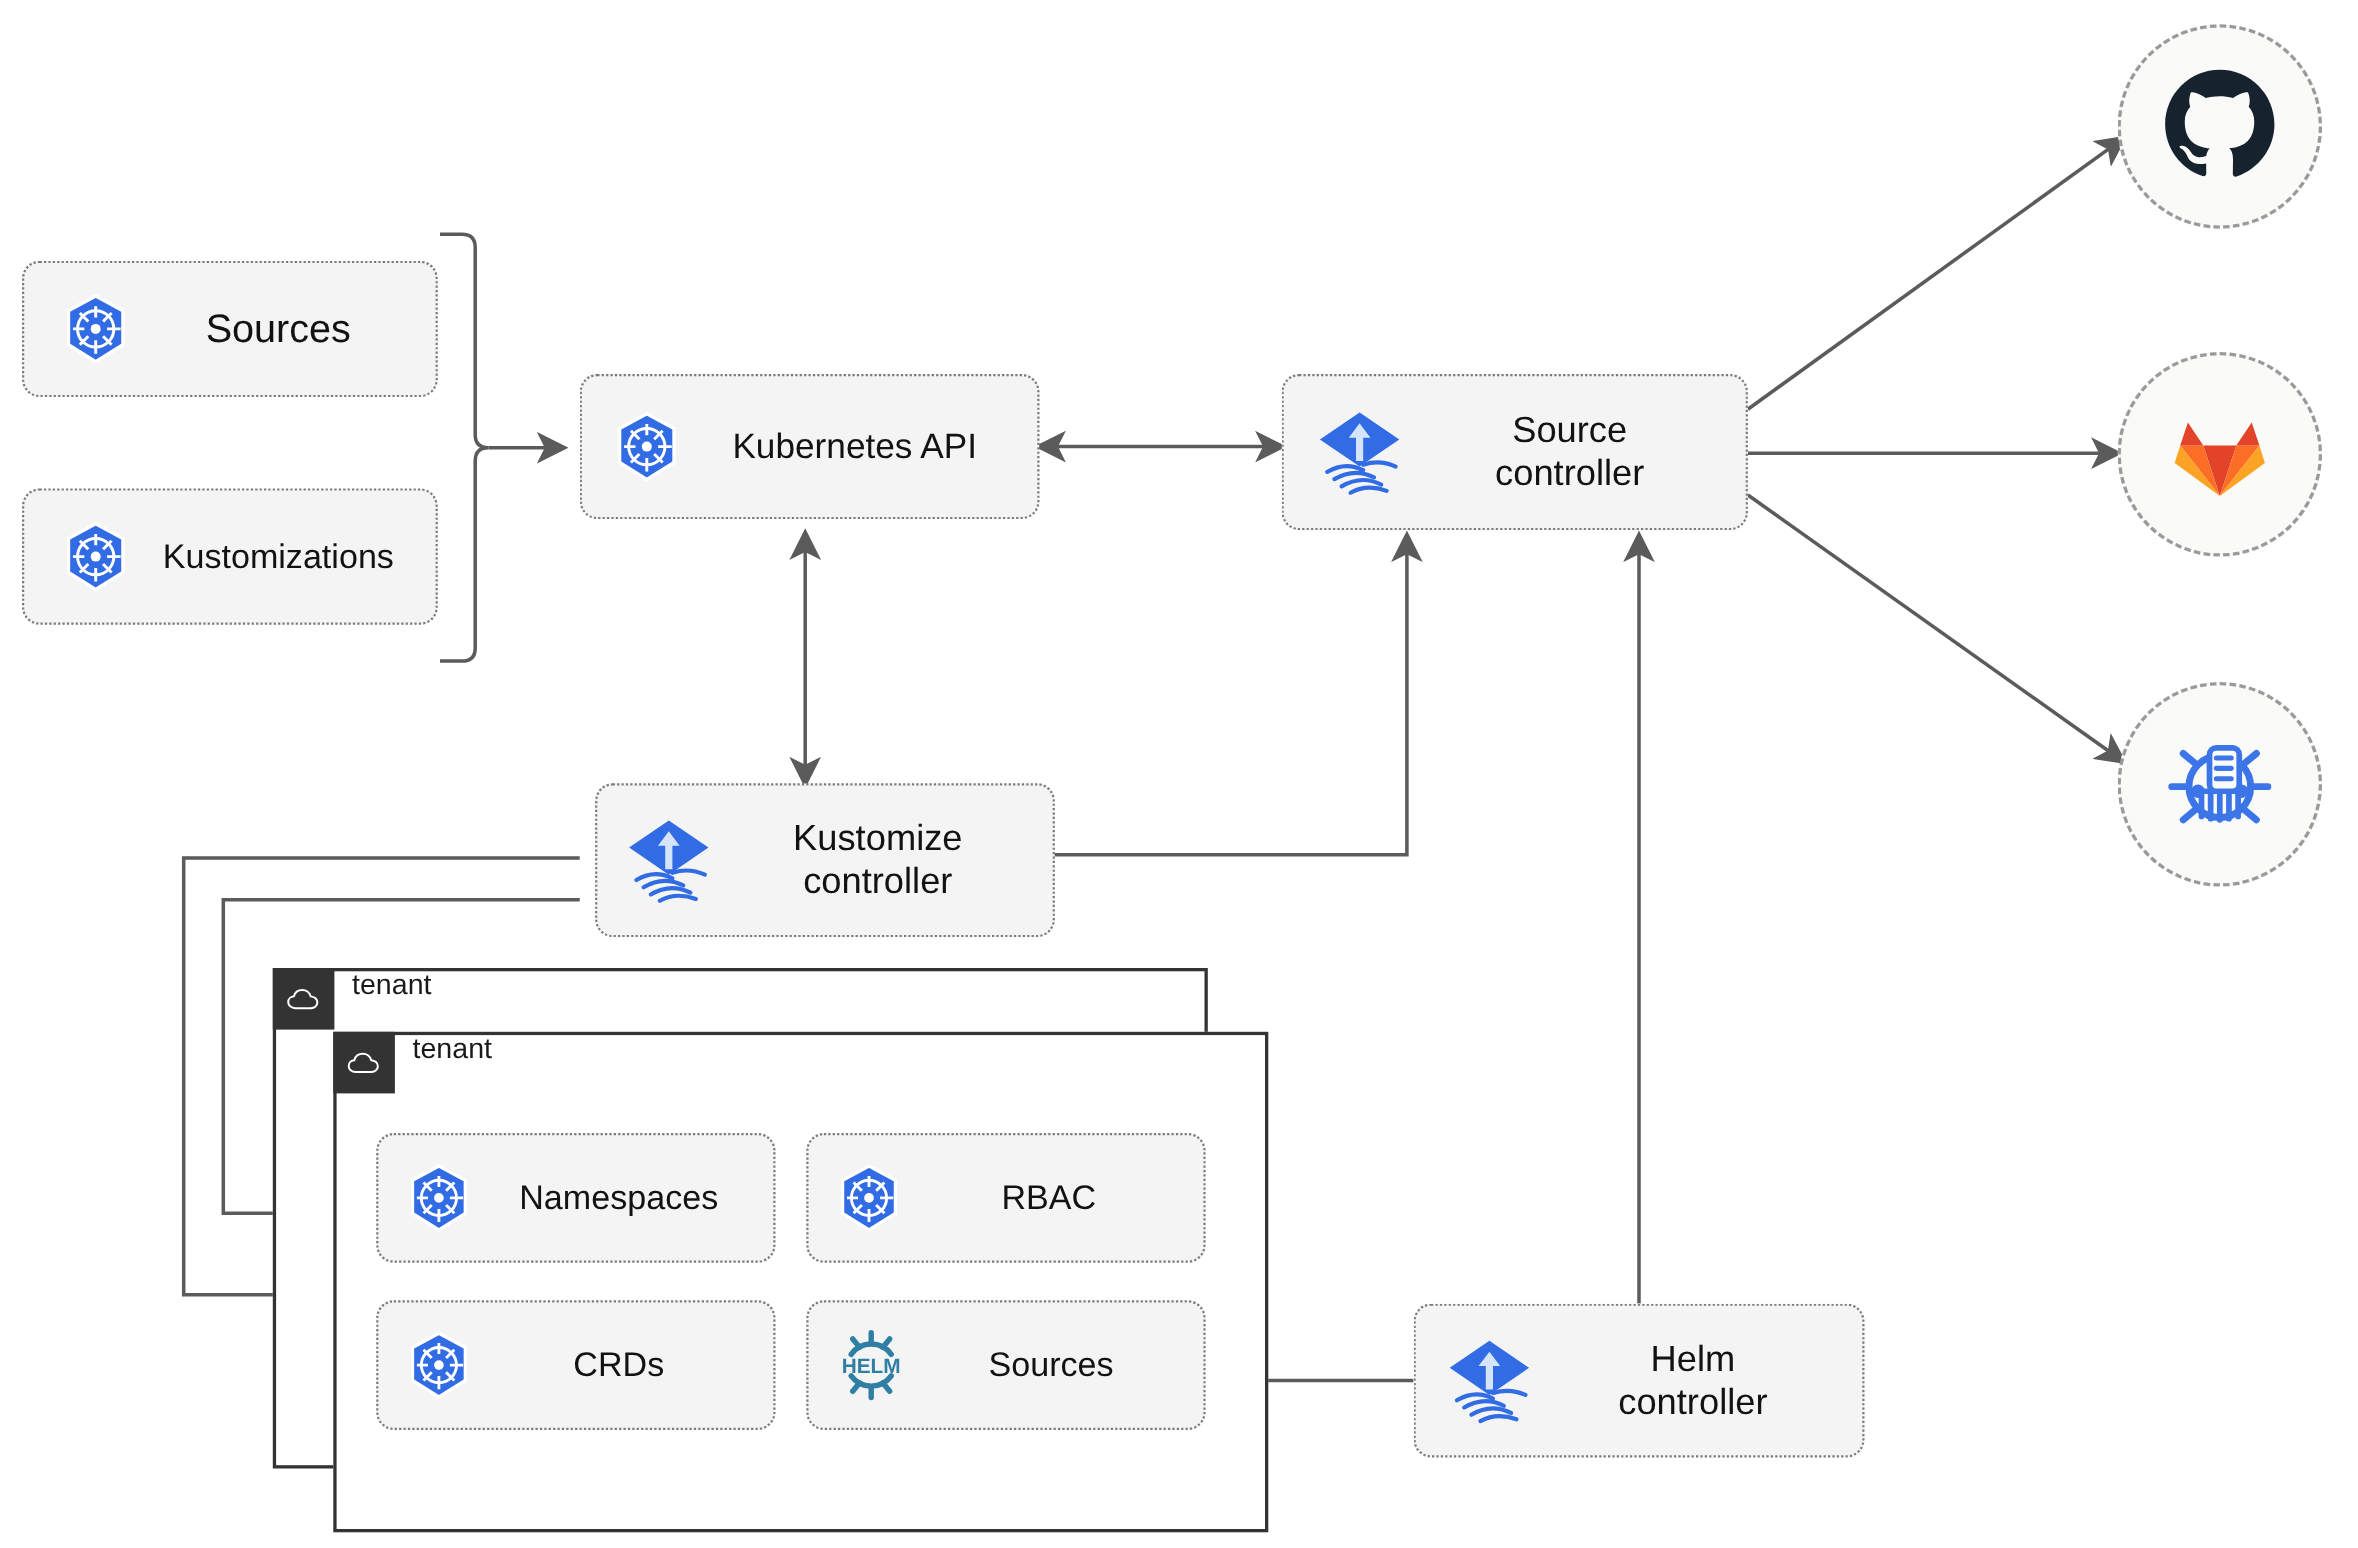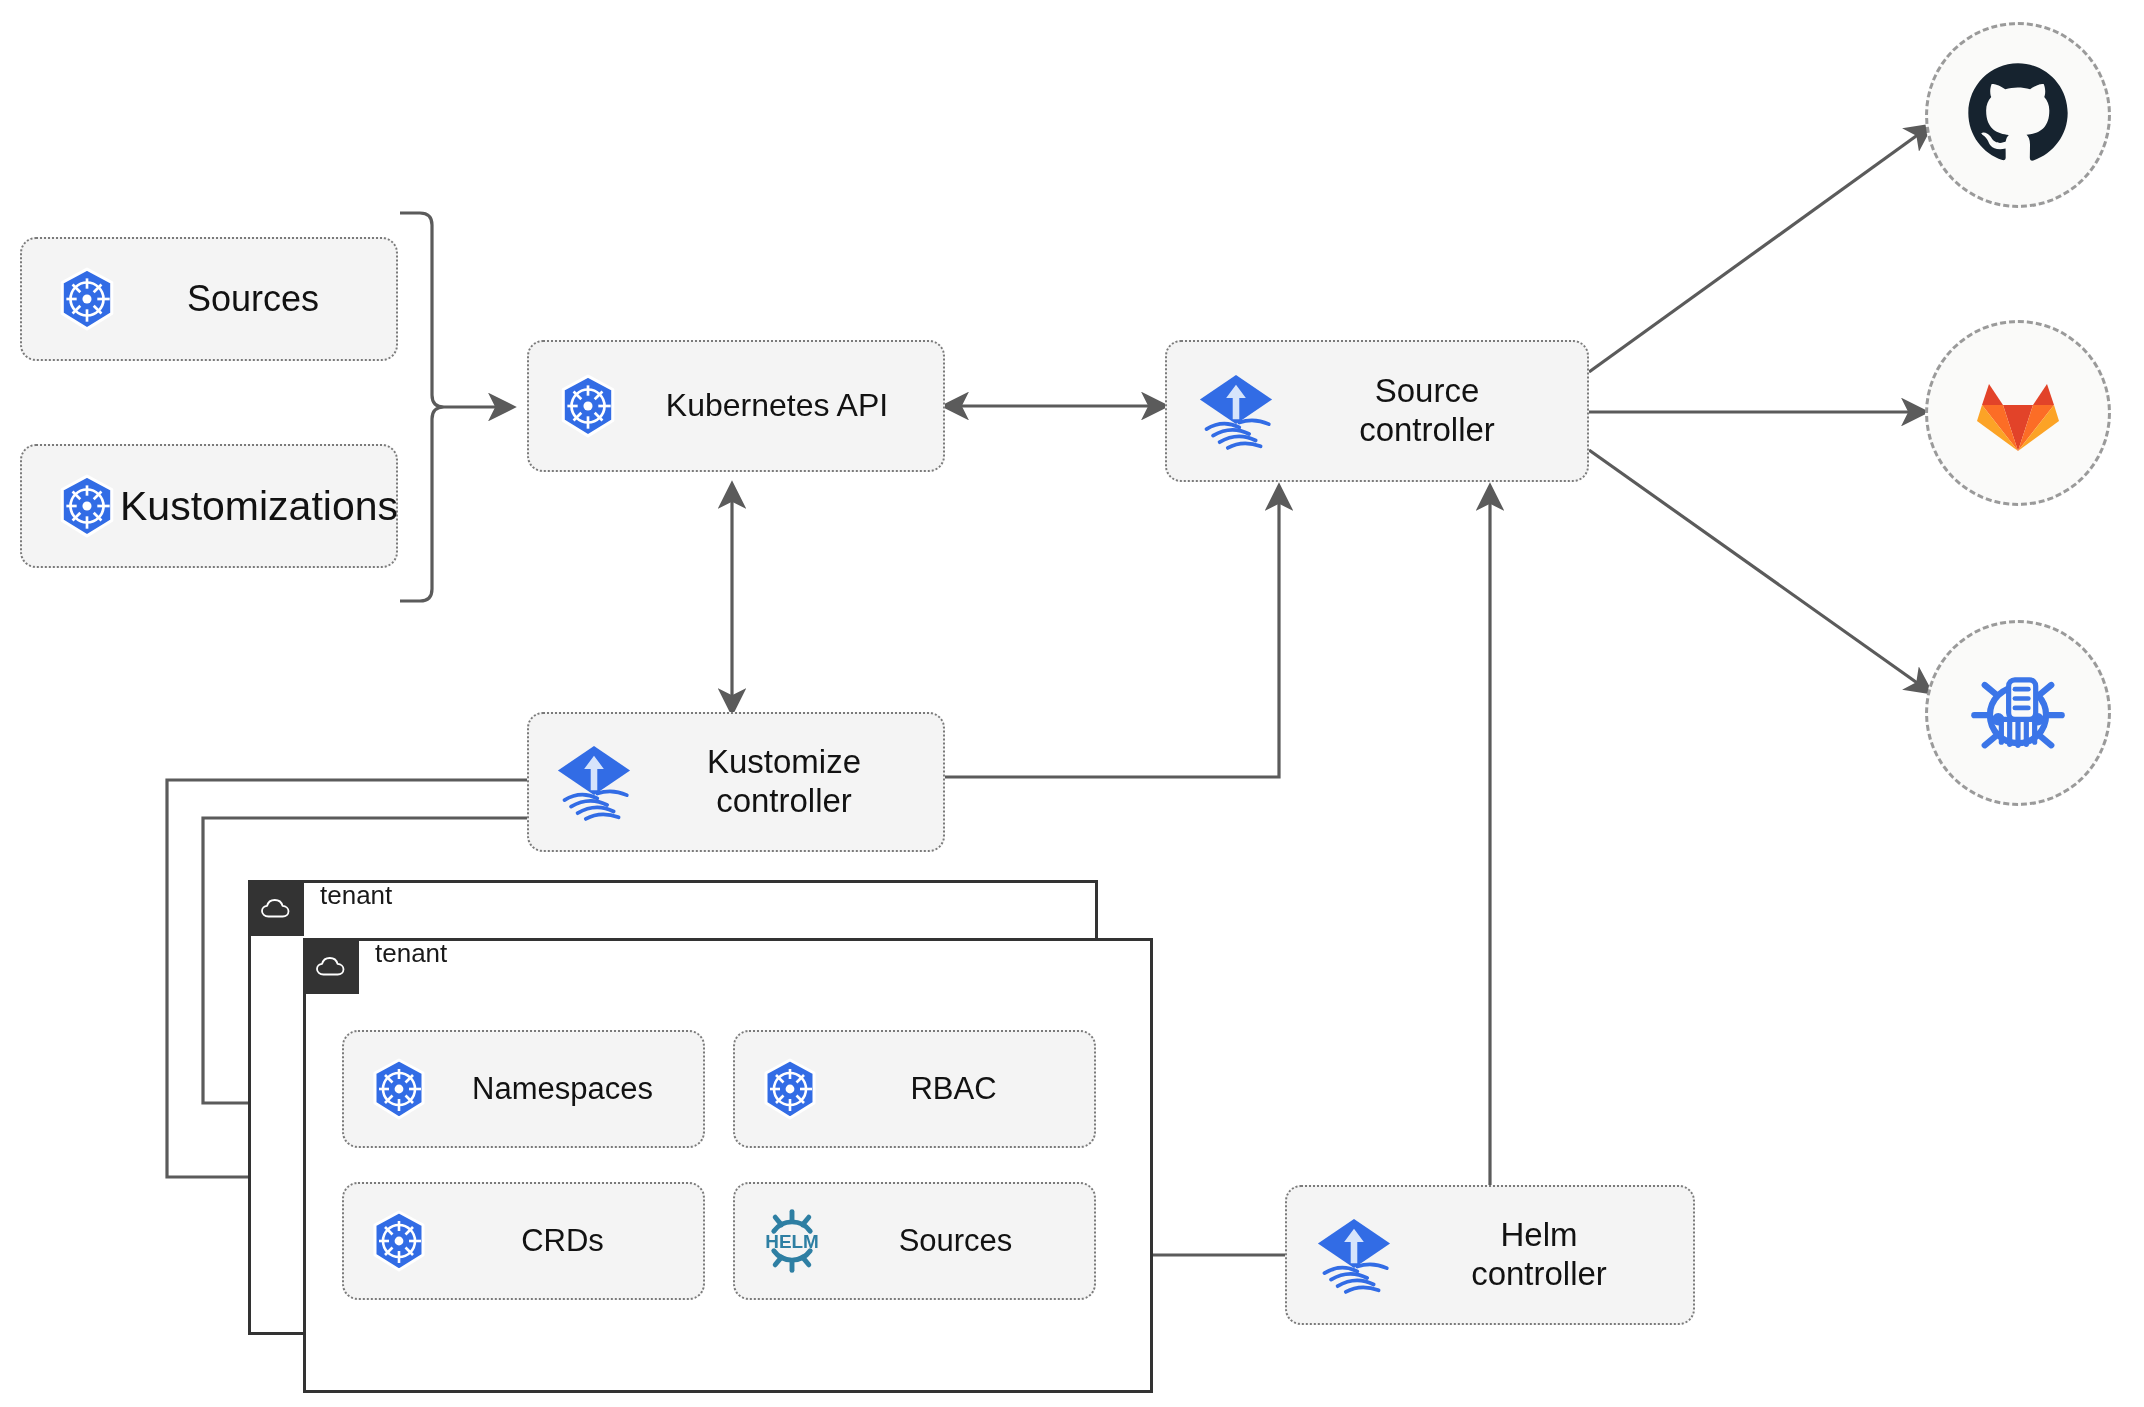--- a/index.html
+++ b/index.html
@@ -175,21 +175,21 @@
           <line x1="32" y1="42" x2="32" y2="54"></line>
           <line x1="12" y1="32" x2="22" y2="32"></line>
           <line x1="42" y1="32" x2="54" y2="32"></line>
           <line x1="18" y1="18" x2="25.5" y2="25.5"></line>
           <line x1="38.5" y1="38.5" x2="46" y2="46"></line>
           <line x1="46" y1="18" x2="38.5" y2="25.5"></line>
           <line x1="25.5" y1="38.5" x2="18" y2="46"></line>
         </g>
       </svg>
     </span>
-    <span class="lbl" style="font-size:41px;">Kustomizations</span>
+    <span class="lbl" style="font-size:31px;">Kustomizations</span>
   </div>
 
   <div class="node" style="left:527px; top:340px; width:418px; height:132px;">
     <span class="ico k8s-wrap" style="margin-left:26px;">
       <svg viewBox="0 0 64 64" width="70" height="70" aria-hidden="true">
         <polygon points="32,3 56,16 56,46 32,61 8,46 8,16" fill="#326CE5" stroke="#ffffff" stroke-width="3" stroke-linejoin="round"></polygon>
         <g fill="none" stroke="#ffffff" stroke-width="2.6">
           <circle cx="32" cy="32" r="16"></circle>
           <circle cx="32" cy="32" r="4.4" fill="#ffffff" stroke="none"></circle>
           <line x1="32" y1="12" x2="32" y2="22"></line>
@@ -217,21 +217,21 @@
           <path d="M30 88 Q 52 75 74 86"></path>
           <path d="M40 95 Q 58 85 80 93"></path>
           <path d="M54 64 Q 72 58 90 66"></path>
         </g>
       </svg>
     </span>
     <span class="lbl" style="font-size:33px;">Source
 controller</span>
   </div>
 
-  <div class="node" style="left:527px; top:712px; width:418px; height:140px;">
+  <div class="node" style="left:541px; top:712px; width:418px; height:140px;">
     <span class="ico flux-wrap" style="margin-left:24px;">
       <svg viewBox="0 0 100 100" width="86" height="86" aria-hidden="true">
         <polygon points="50,6 94,36 50,66 6,36" fill="#326CE5"></polygon>
         <path d="M50 18 L62 34 L54 34 L54 60 L46 60 L46 34 L38 34 Z" fill="#D6E4FB"></path>
         <g stroke="#326CE5" stroke-width="4.6" fill="none" stroke-linecap="round">
           <path d="M14 72 Q 34 60 54 70"></path>
           <path d="M22 80 Q 44 67 66 78"></path>
           <path d="M30 88 Q 52 75 74 86"></path>
           <path d="M40 95 Q 58 85 80 93"></path>
           <path d="M54 64 Q 72 58 90 66"></path>

